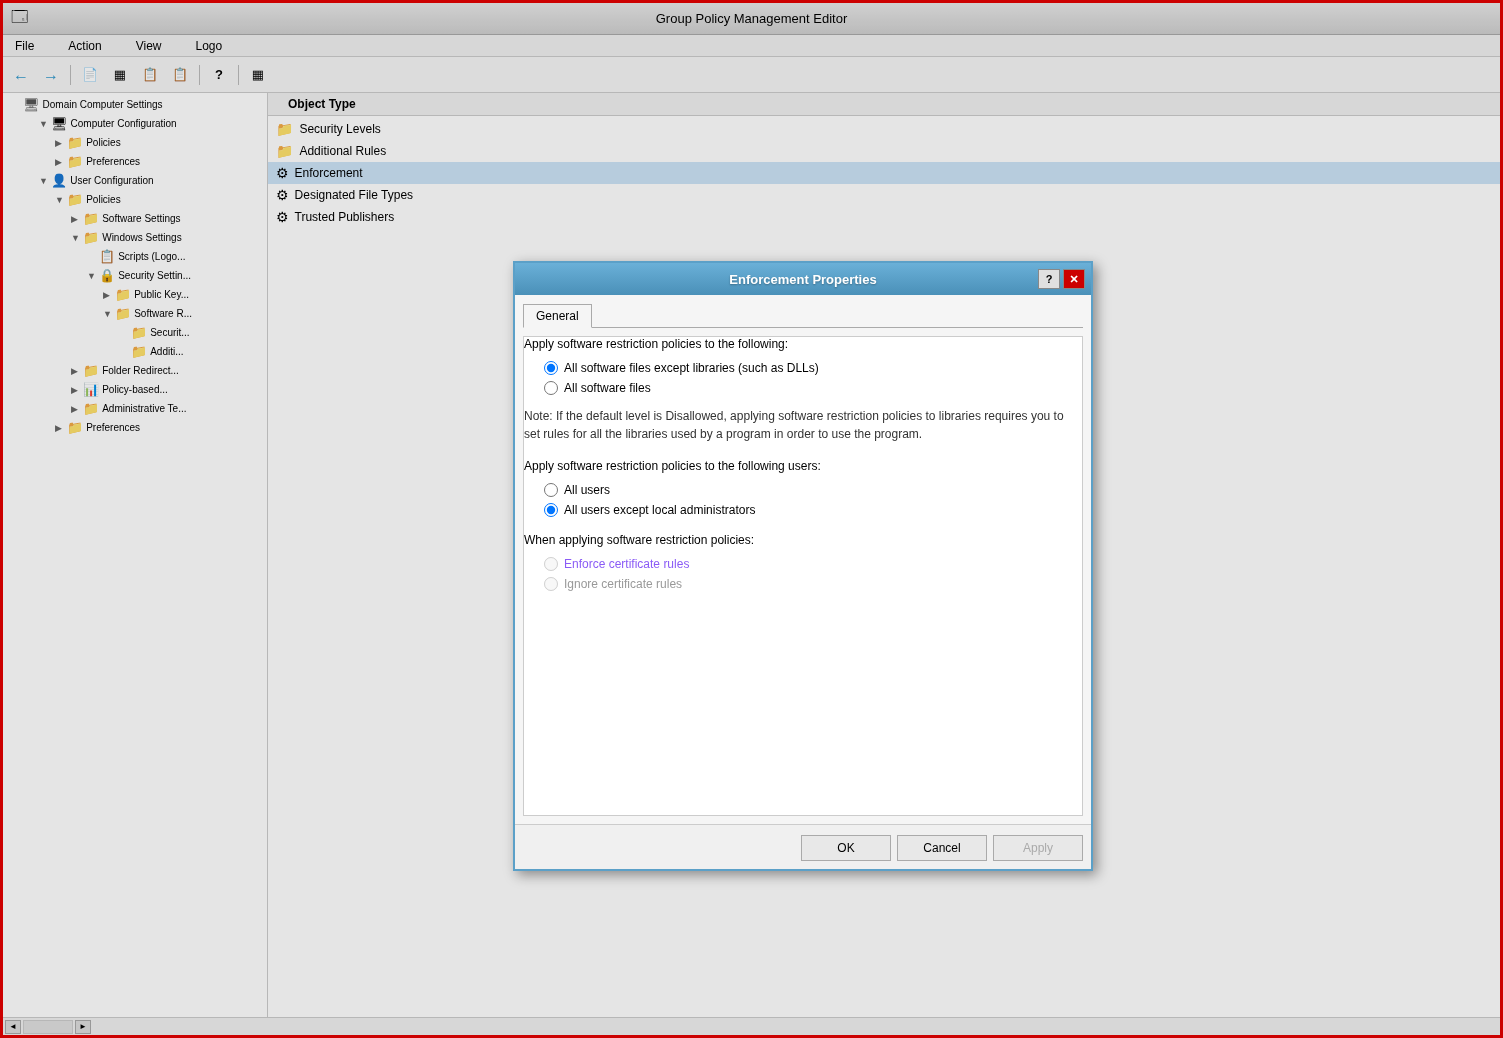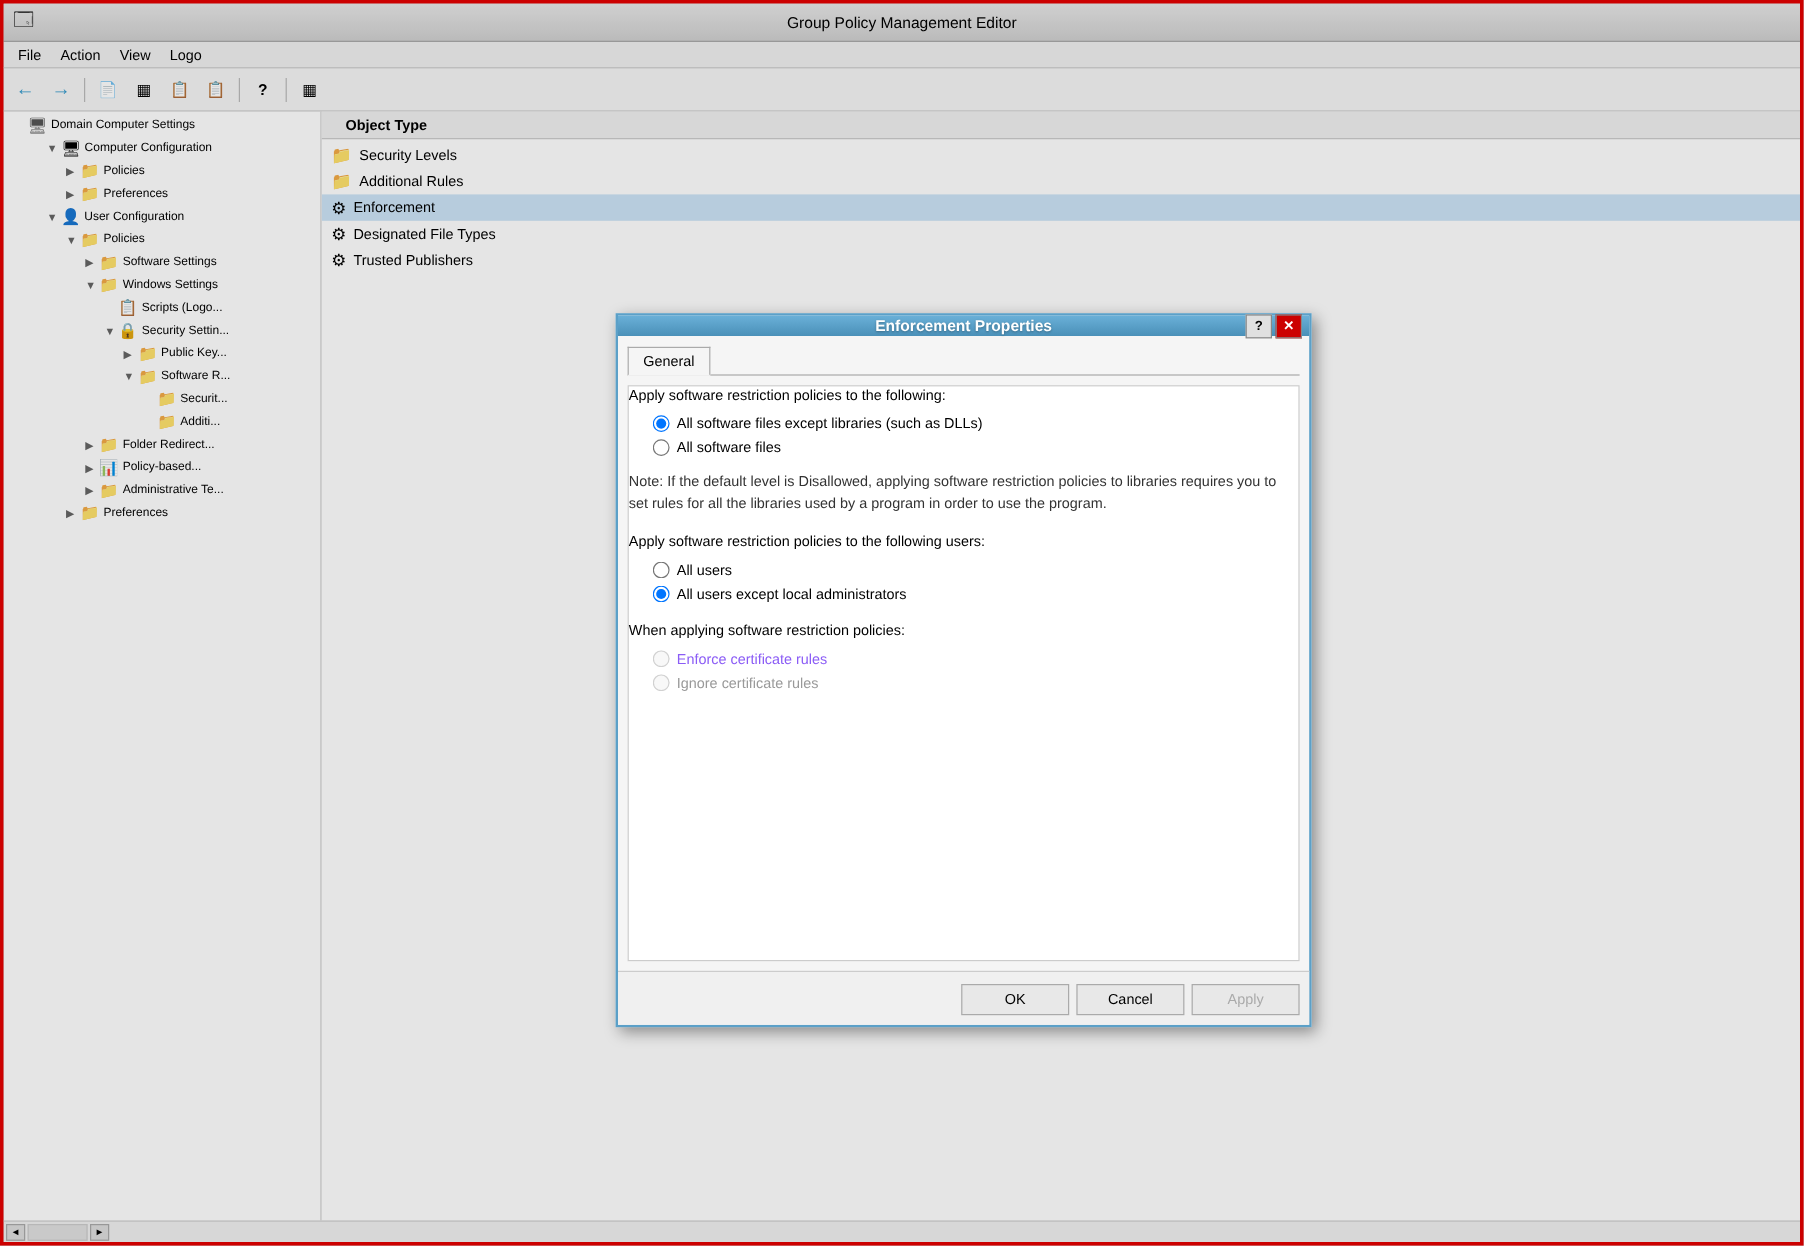--- a/index.html
+++ b/index.html
@@ -34,21 +34,21 @@
     }
 
     
     .menu-bar {
       background: #f0f0f0;
       border-bottom: 1px solid #ccc;
       height: 22px;
       display: flex;
       align-items: center;
       padding: 0 4px;
-      gap: 0;
+      gap: 18px;
     }
     .menu-item {
       padding: 2px 8px;
       cursor: pointer;
       font-size: 12px;
     }
 
     
     .toolbar {
       background: #f5f5f5;
@@ -161,21 +161,21 @@
       background: #f5f5f5;
       border: 2px solid #5ba0c8;
       width: 580px;
       box-shadow: 4px 4px 12px rgba(0,0,0,0.4);
       position: absolute;
       top: 258px;
       left: 510px;
     }
     .dialog-titlebar {
       background: linear-gradient(to bottom, #6ab0d8, #4a90b8);
-      height: 17px;
+      height: 32px;
       display: flex;
       align-items: center;
       justify-content: center;
       position: relative;
       padding: 0 8px;
     }
     .dialog-title {
       color: #fff;
       font-size: 13px;
       font-weight: bold;

